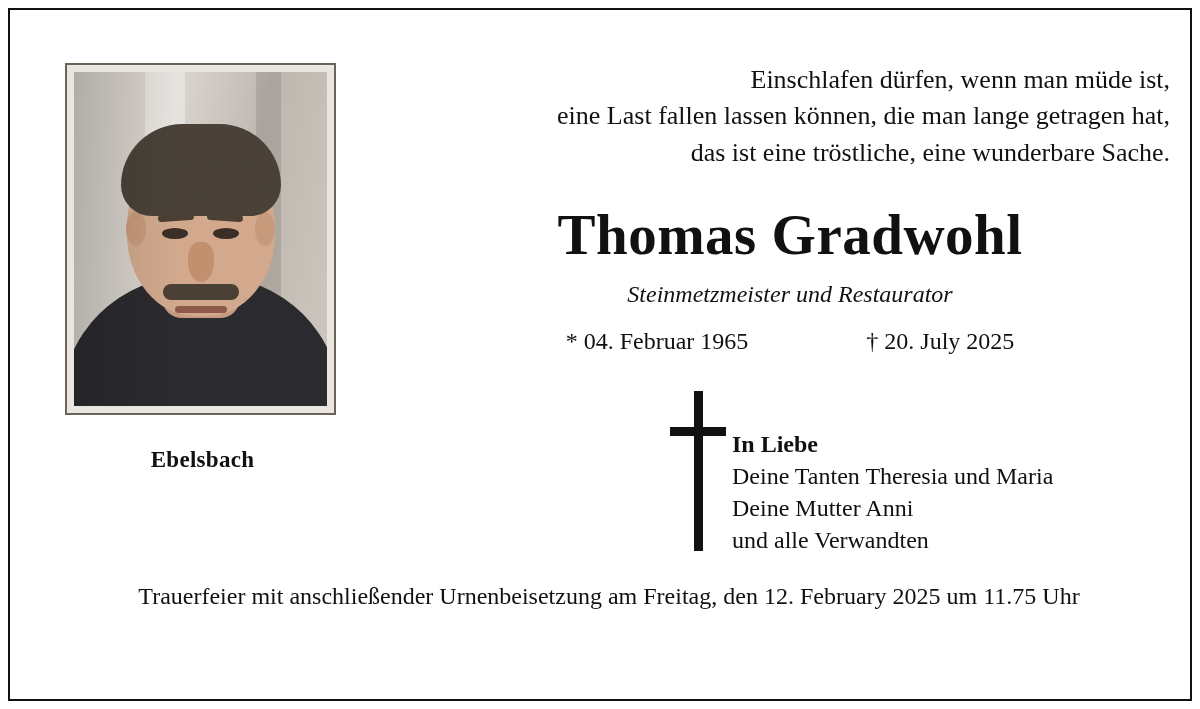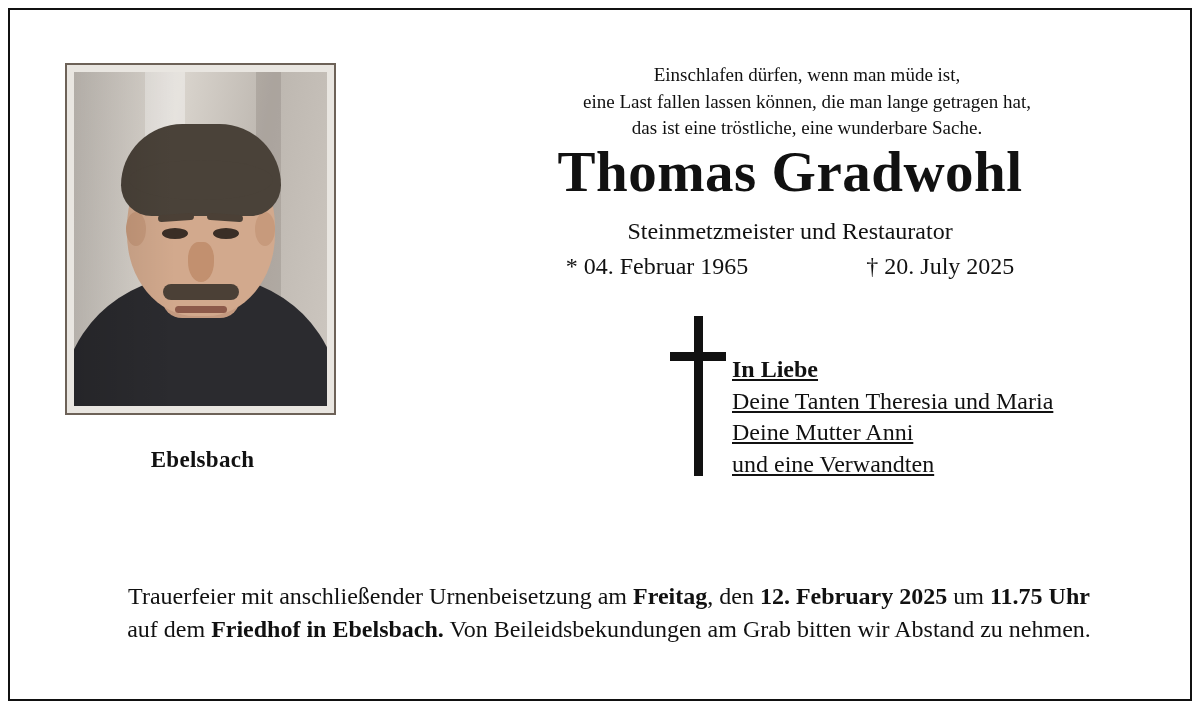--- a/index.html
+++ b/index.html
@@ -204,43 +204,45 @@
 
   
   .content {
     position: absolute;
     left: 400px;
     top: 52px;
     width: 760px;
   }
 
   .verse {
-    font-size: 19px;
+    font-size: 26px;
     line-height: 1.40;
     color: #111111;
-    text-align: center;
+    text-align: right;
     padding-left: 34px;
   }
 
   .deceased-name {
+    margin-top: 34px;
     text-align: center;
     font-size: 57px;
     font-weight: bold;
     letter-spacing: 0.5px;
     line-height: 1.05;
   }
 
   .profession {
     margin-top: 16px;
     text-align: center;
     font-size: 24px;
+    font-style: italic;
   }
 
   .dates {
-    margin-top: 8px;
+    margin-top: 20px;
     display: flex;
     justify-content: center;
     gap: 118px;
     font-size: 24px;
   }
 
   .family-area {
     margin-top: 26px;
     position: relative;
     height: 170px;
@@ -267,37 +269,36 @@
     width: 56px;
     height: 9px;
     background: #111111;
   }
   .family-text {
     position: absolute;
     left: 322px;
     top: 48px;
     font-size: 24px;
     line-height: 1.33;
-    text-decoration: underline;
   }
   .family-text .in-liebe {
     font-weight: bold;
   }
 
   
   .footer {
     position: absolute;
     left: 60px;
     top: 570px;
     width: 1078px;
     text-align: center;
     font-size: 24px;
     line-height: 1.38;
   }
-  .footer b { font-weight: bold; margin-top: 7px; }
+  .footer b { font-weight: normal; margin-top: 7px; }
 </style>
 </head>
 <body>
 
 <div class="page">
   <div class="notice-frame">
 
     <div class="photo-block">
       <div class="photo-outer">
         <div class="photo-inner">
@@ -342,28 +343,25 @@
 
       <div class="family-area">
         <div class="cross">
           <div class="vert"></div>
           <div class="horiz"></div>
         </div>
         <div class="family-text">
           <div class="in-liebe">In Liebe</div>
           <div>Deine Tanten Theresia und Maria</div>
           <div>Deine Mutter Anni</div>
-          <div>und eine Verwandten</div>
+          <div>und alle Verwandten</div>
         </div>
       </div>
     </div>
 
     <div class="footer">
       <div>
         <span>Trauerfeier mit anschließender Urnenbeisetzung am </span><b>Freitag</b><span>, den </span><b>12. February 2025</b><span> um </span><b>11.75 Uhr</b>
       </div>
-      <div>
-        <span>auf dem </span><b>Friedhof in Ebelsbach.</b><span> Von Beileidsbekundungen am Grab bitten wir Abstand zu nehmen.</span>
-      </div>
     </div>
 
   </div>
 </div>
 
 </body></html>

